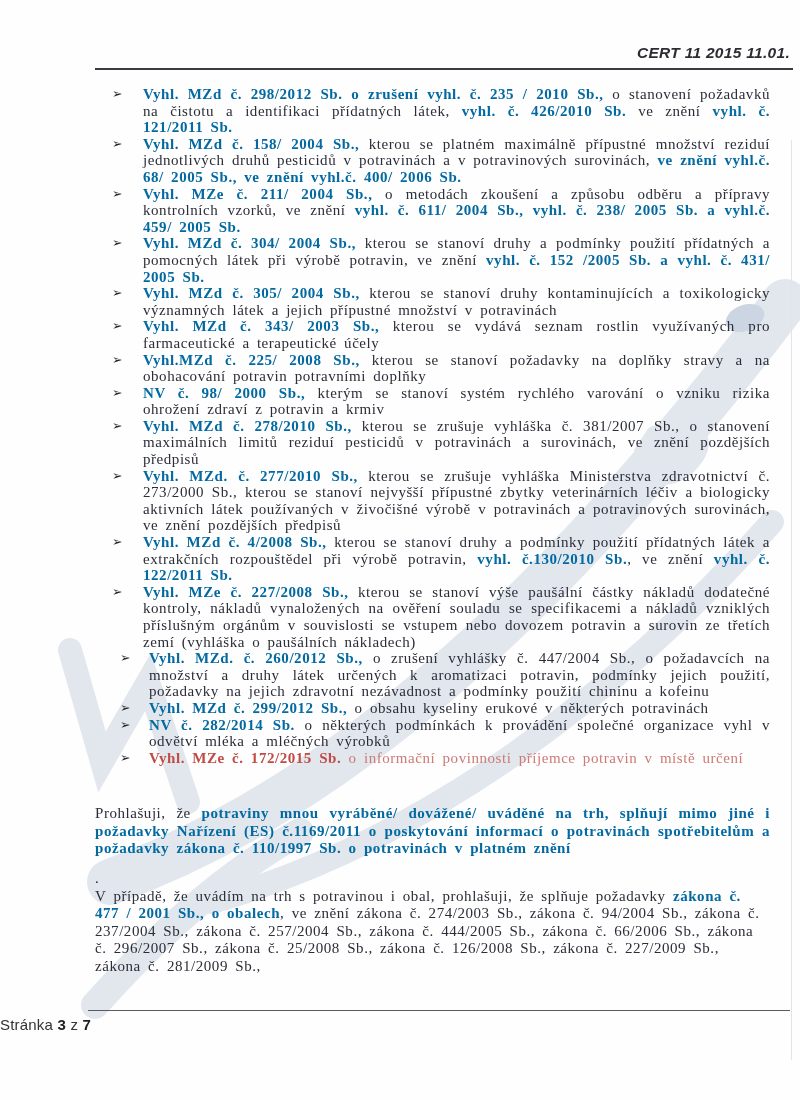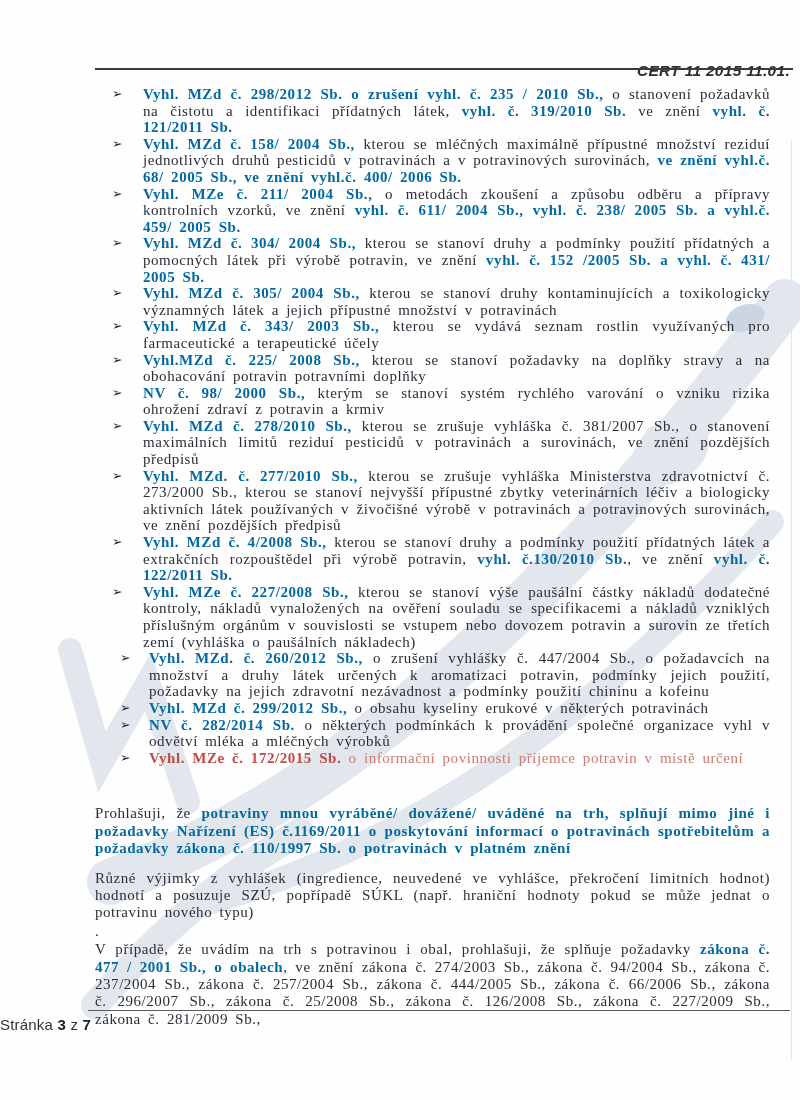--- a/index.html
+++ b/index.html
@@ -15,21 +15,20 @@
   
   .watermark{position:absolute;inset:0;z-index:0;pointer-events:none;}
   .edge-line{position:absolute;z-index:0;left:791px;top:140px;width:1px;height:920px;background:#e3e4e9;}
   
   .header{
     position:absolute;z-index:2;top:44px;left:95px;right:10px;
     text-align:right;
     font-family:"Liberation Sans", sans-serif;
     font-style:italic;font-weight:bold;font-size:15.5px;color:#2c2c33;
     letter-spacing:0.3px;
-    margin-top:18px;
   }
   .header-rule{position:absolute;z-index:2;top:68px;left:95px;right:7px;height:2px;background:#3a3a40;}
   
   .content{
     position:absolute;z-index:1;top:86px;left:95px;width:675px;
     font-size:15px;line-height:16.6px;
     letter-spacing:0.55px;word-spacing:3px;
     text-align:justify;
   }
   ul.reg-list{list-style:none;margin:0;padding:0;}
@@ -78,40 +77,39 @@
   </div>
   <div class="edge-line"></div>
 
   <div class="header">
     <span>CERT 11 2015 11.01.</span>
   </div>
   <div class="header-rule"></div>
 
   <div class="content">
     <ul class="reg-list">
-        <li class="reg-item"><span class="bullet">➢</span><span class="b">Vyhl. MZd č. 298/2012 Sb. o zrušení vyhl. č. 235 / 2010 Sb.,</span><span> o stanovení požadavků na čistotu a identifikaci přídatných látek, </span><span class="b">vyhl. č. 319/2010 Sb.</span><span> ve znění </span><span class="b">vyhl. č. 121/2011 Sb.</span></li>
-        <li class="reg-item"><span class="bullet">➢</span><span class="b">Vyhl. MZd č. 158/ 2004 Sb.,</span><span> kterou se mléčných maximálně přípustné množství reziduí jednotlivých druhů pesticidů v potravinách a v potravinových surovinách, </span><span class="b">ve znění vyhl.č. 68/ 2005 Sb., ve znění vyhl.č. 400/ 2006 Sb.</span></li>
+        <li class="reg-item"><span class="bullet">➢</span><span class="b">Vyhl. MZd č. 298/2012 Sb. o zrušení vyhl. č. 235 / 2010 Sb.,</span><span> o stanovení požadavků na čistotu a identifikaci přídatných látek, </span><span class="b">vyhl. č. 426/2010 Sb.</span><span> ve znění </span><span class="b">vyhl. č. 121/2011 Sb.</span></li>
+        <li class="reg-item"><span class="bullet">➢</span><span class="b">Vyhl. MZd č. 158/ 2004 Sb.,</span><span> kterou se platném maximálně přípustné množství reziduí jednotlivých druhů pesticidů v potravinách a v potravinových surovinách, </span><span class="b">ve znění vyhl.č. 68/ 2005 Sb., ve znění vyhl.č. 400/ 2006 Sb.</span></li>
         <li class="reg-item"><span class="bullet">➢</span><span class="b">Vyhl. MZe č. 211/ 2004 Sb.,</span><span> o metodách zkoušení a způsobu odběru a přípravy kontrolních vzorků, ve znění </span><span class="b">vyhl. č. 611/ 2004 Sb., vyhl. č. 238/ 2005 Sb. a vyhl.č. 459/ 2005 Sb.</span></li>
         <li class="reg-item"><span class="bullet">➢</span><span class="b">Vyhl. MZd č. 304/ 2004 Sb.,</span><span> kterou se stanoví druhy a podmínky použití přídatných a pomocných látek při výrobě potravin, ve znění </span><span class="b">vyhl. č. 152 /2005 Sb. a vyhl. č. 431/ 2005 Sb.</span></li>
         <li class="reg-item"><span class="bullet">➢</span><span class="b">Vyhl. MZd č. 305/ 2004 Sb.,</span><span> kterou se stanoví druhy kontaminujících a toxikologicky významných látek a jejich přípustné množství v potravinách</span></li>
         <li class="reg-item"><span class="bullet">➢</span><span class="b">Vyhl. MZd č. 343/ 2003 Sb.,</span><span> kterou se vydává seznam rostlin využívaných pro farmaceutické a terapeutické účely</span></li>
         <li class="reg-item"><span class="bullet">➢</span><span class="b">Vyhl.MZd č. 225/ 2008 Sb.,</span><span> kterou se stanoví požadavky na doplňky stravy a na obohacování potravin potravními doplňky</span></li>
         <li class="reg-item"><span class="bullet">➢</span><span class="b">NV č. 98/ 2000 Sb.,</span><span> kterým se stanoví systém rychlého varování o vzniku rizika ohrožení zdraví z potravin a krmiv</span></li>
         <li class="reg-item"><span class="bullet">➢</span><span class="b">Vyhl. MZd č. 278/2010 Sb.,</span><span> kterou se zrušuje vyhláška č. 381/2007 Sb., o stanovení maximálních limitů reziduí pesticidů v potravinách a surovinách, ve znění pozdějších předpisů</span></li>
         <li class="reg-item"><span class="bullet">➢</span><span class="b">Vyhl. MZd. č. 277/2010 Sb.,</span><span> kterou se zrušuje vyhláška Ministerstva zdravotnictví č. 273/2000 Sb., kterou se stanoví nejvyšší přípustné zbytky veterinárních léčiv a biologicky aktivních látek používaných v živočišné výrobě v potravinách a potravinových surovinách, ve znění pozdějších předpisů</span></li>
         <li class="reg-item"><span class="bullet">➢</span><span class="b">Vyhl. MZd č. 4/2008 Sb.,</span><span> kterou se stanoví druhy a podmínky použití přídatných látek a extrakčních rozpouštědel při výrobě potravin, </span><span class="b">vyhl. č.130/2010 Sb.</span><span>, ve znění </span><span class="b">vyhl. č. 122/2011 Sb.</span></li>
         <li class="reg-item"><span class="bullet">➢</span><span class="b">Vyhl. MZe č. 227/2008 Sb.,</span><span> kterou se stanoví výše paušální částky nákladů dodatečné kontroly, nákladů vynaložených na ověření souladu se specifikacemi a nákladů vzniklých příslušným orgánům v souvislosti se vstupem nebo dovozem potravin a surovin ze třetích zemí (vyhláška o paušálních nákladech)</span></li>
         <li class="reg-item"><span class="bullet">➢</span><span class="b">Vyhl. MZd. č. 260/2012 Sb.,</span><span> o zrušení vyhlášky č. 447/2004 Sb., o požadavcích na množství a druhy látek určených k aromatizaci potravin, podmínky jejich použití, požadavky na jejich zdravotní nezávadnost a podmínky použití chininu a kofeinu</span></li>
         <li class="reg-item"><span class="bullet">➢</span><span class="b">Vyhl. MZd č. 299/2012 Sb.,</span><span> o obsahu kyseliny erukové v některých potravinách</span></li>
         <li class="reg-item"><span class="bullet">➢</span><span class="b">NV č. 282/2014 Sb.</span><span> o některých podmínkách k provádění společné organizace vyhl v odvětví mléka a mléčných výrobků</span></li>
         <li class="reg-item"><span class="bullet">➢</span><span class="b red">Vyhl. MZe č. 172/2015 Sb.</span><span class="red"> o informační povinnosti příjemce potravin v místě určení</span></li>
       </ul>
     <div id="paragraphs">
         <p><span>Prohlašuji, že </span><span class="b">potraviny mnou vyráběné/ dovážené/ uváděné na trh, splňují mimo jiné i požadavky Nařízení (ES) č.1169/2011 o poskytování informací o potravinách spotřebitelům a požadavky zákona č. 110/1997 Sb. o potravinách v platném znění</span></p>
-        <p><span>Různé výjimky z vyhlášek (ingredience, neuvedené ve vyhlášce, překročení limitních hodnot) hodnotí a posuzuje SZÚ, popřípadě SÚKL (např. hraniční hodnoty pokud se může jednat o potravinu nového typu)</span></p>
         <p><span>.</span></p>
         <p><span>V případě, že uvádím na trh s potravinou i obal, prohlašuji, že splňuje požadavky </span><span class="b">zákona č. 477 / 2001 Sb., o obalech</span><span>, ve znění zákona č. 274/2003 Sb., zákona č. 94/2004 Sb., zákona č. 237/2004 Sb., zákona č. 257/2004 Sb., zákona č. 444/2005 Sb., zákona č. 66/2006 Sb., zákona č. 296/2007 Sb., zákona č. 25/2008 Sb., zákona č. 126/2008 Sb., zákona č. 227/2009 Sb., zákona č. 281/2009 Sb.,</span></p>
       </div>
   </div>
 
   <div class="footer-rule"></div>
   <div class="footer">
     <span>Stránka</span>
     <span class="b">3</span>
     <span>z</span>

